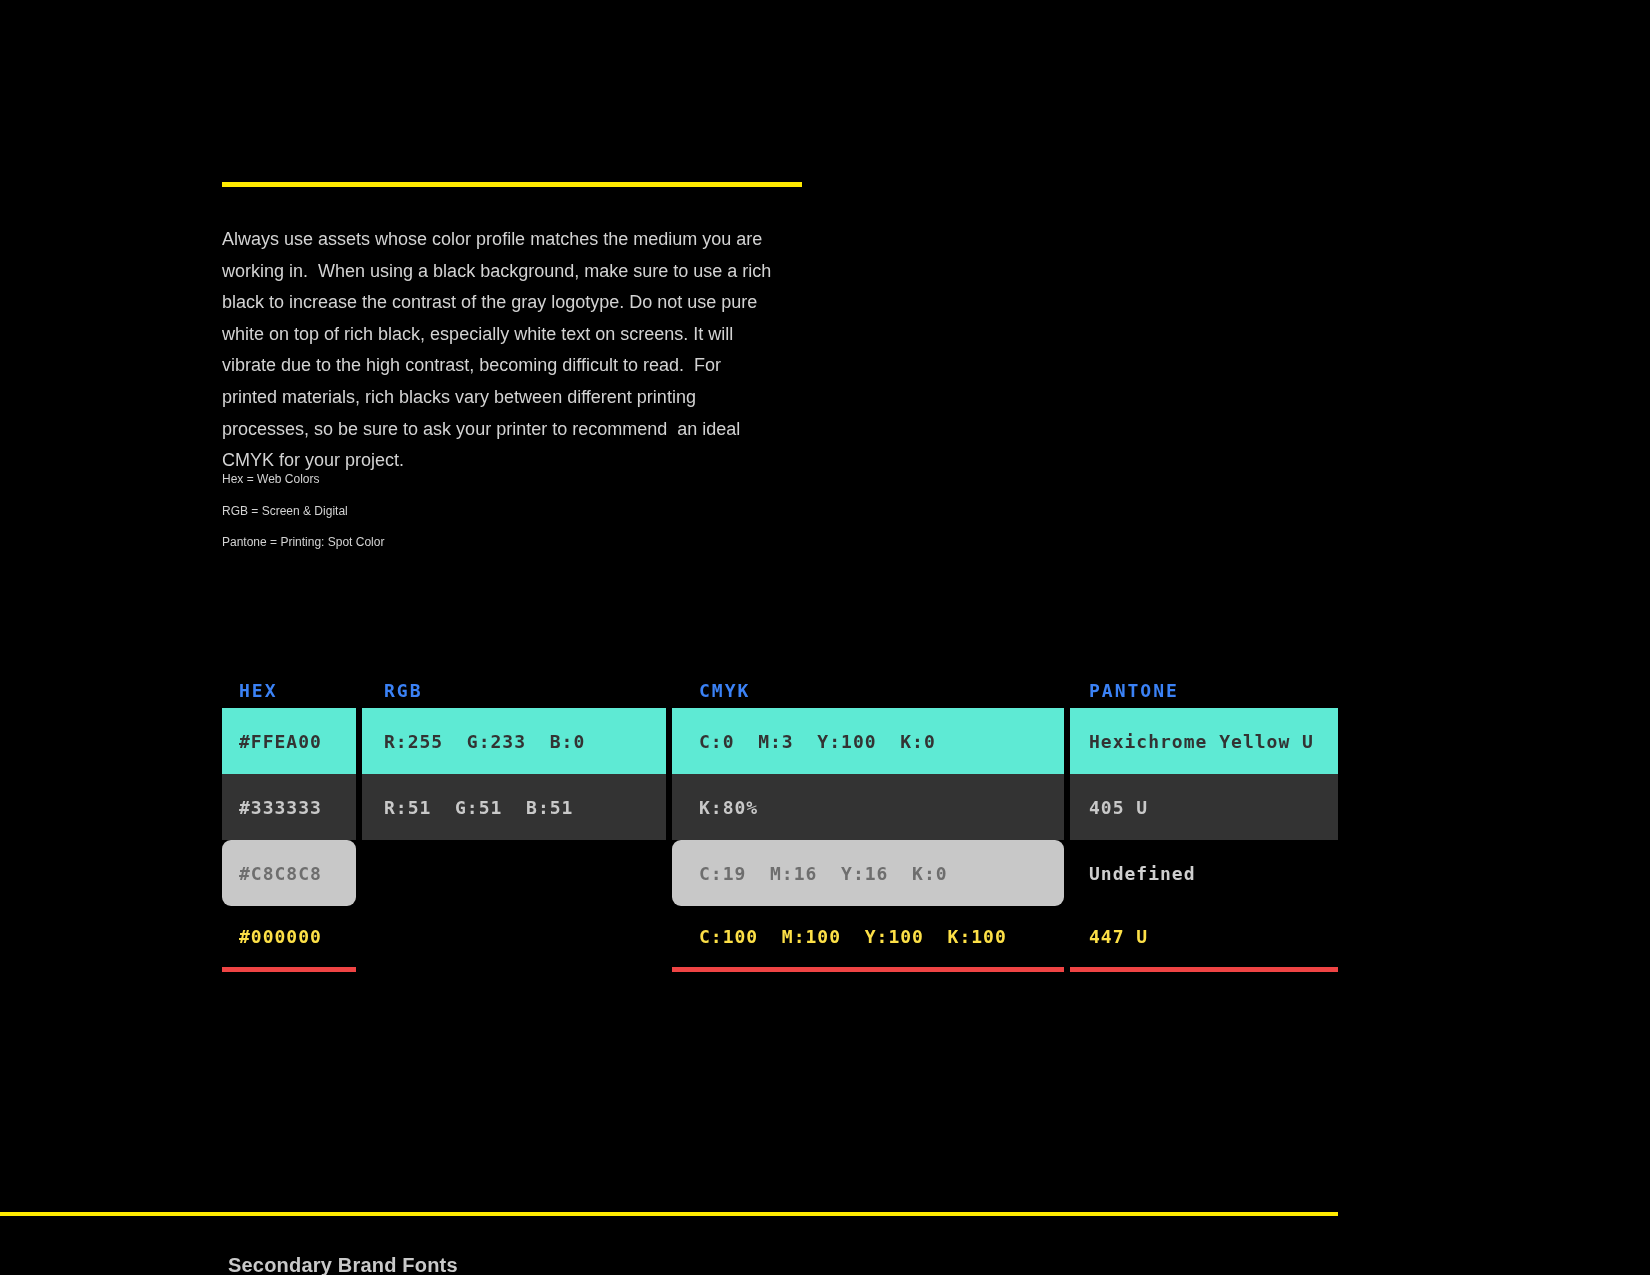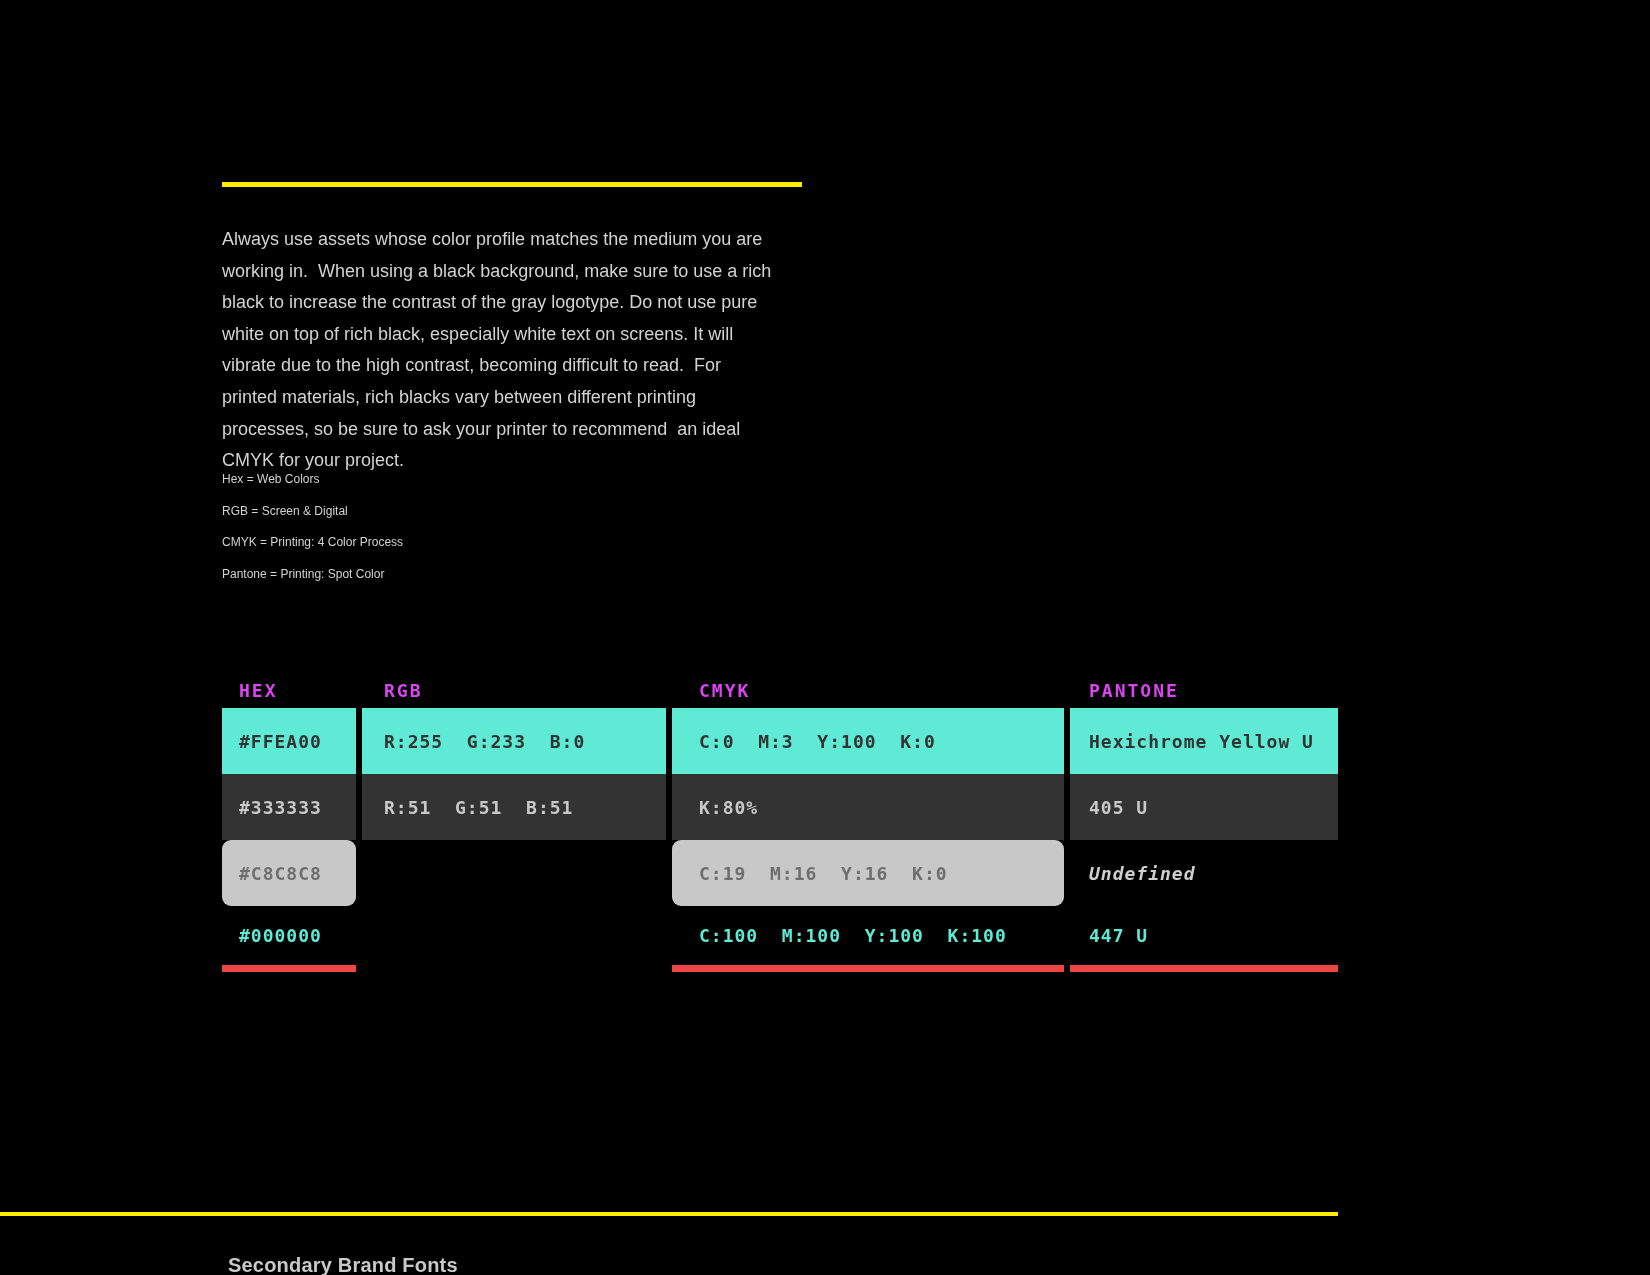--- a/index.html
+++ b/index.html
@@ -73,33 +73,33 @@
     white-space: pre;
     font-size: 18px;
     letter-spacing: 1px;
   }
   .c0 { left: 0;     width: 134px; padding-left: 17px; }
   .c1 { left: 140px; width: 304px; padding-left: 22px; }
   .c2 { left: 450px; width: 392px; padding-left: 27px; }
   .c3 { left: 848px; width: 307px; padding-left: 19px; }
 
   .chead .cell {
-    color: #d946ef;
+    color: #3b82f6;
     letter-spacing: 2px;
     background: transparent;
   }
 
   .r0 .cell { background: #5eead4; color: #333333; }
   .r1 .cell { background: #333333; color: #c9c9c9; }
   .r2 .cell { background: #C8C8C8; color: #6e6e6e; border-radius: 9px; }
-  .r2 .cell.c3 { background: transparent; color: #cfcfcf; font-style: italic; }
+  .r2 .cell.c3 { background: transparent; color: #cfcfcf; }
   .r3 .cell {
     background: transparent;
-    color: #5eead4;
-    border-bottom: 7px solid #ef4444;
+    color: #fde047;
+    border-bottom: 5px solid #ef4444;
   }
 
   
   .bottom-rule {
     position: absolute;
     left: 0;
     top: 1169px;
     width: 1650px;
     height: 4px;
     background: #FFEA00;
@@ -121,21 +121,20 @@
 
 <div class="page">
 
   <div class="top-rule"></div>
 
   <p class="intro">Always use assets whose color profile matches the medium you are working in.  When using a black background, make sure to use a rich black to increase the contrast of the gray logotype. Do not use pure white on top of rich black, especially white text on screens. It will vibrate due to the high contrast, becoming difficult to read.  For printed materials, rich blacks vary between different printing processes, so be sure to ask your printer to recommend  an ideal CMYK for your project.</p>
 
   <div class="legend">
     <div>Hex = Web Colors</div>
     <div>RGB = Screen &amp; Digital</div>
-    <div>CMYK = Printing: 4 Color Process</div>
     <div>Pantone = Printing: Spot Color</div>
   </div>
 
   <div class="ctable">
 
     <div class="chead">
       <div class="cell c0">HEX</div>
       <div class="cell c1">RGB</div>
       <div class="cell c2">CMYK</div>
       <div class="cell c3">PANTONE</div>

